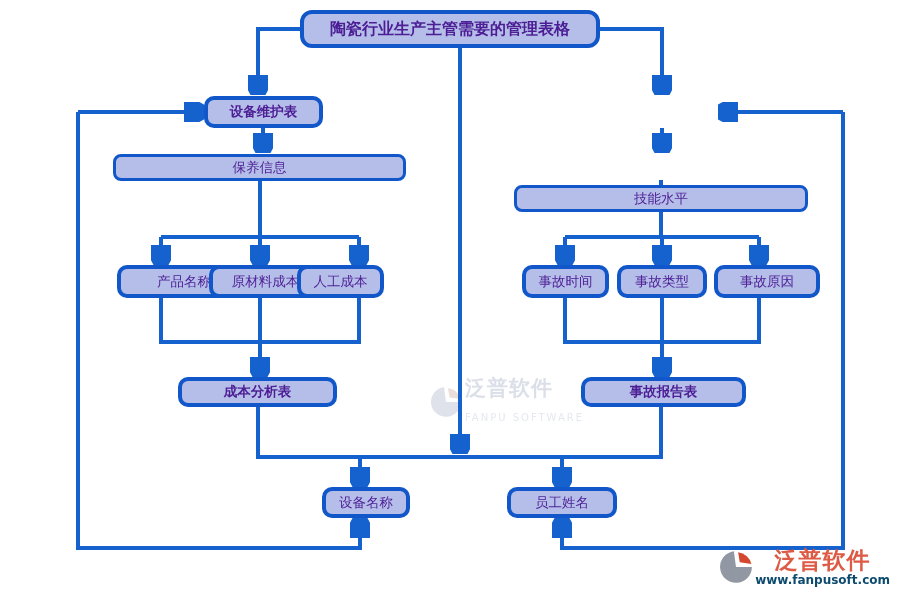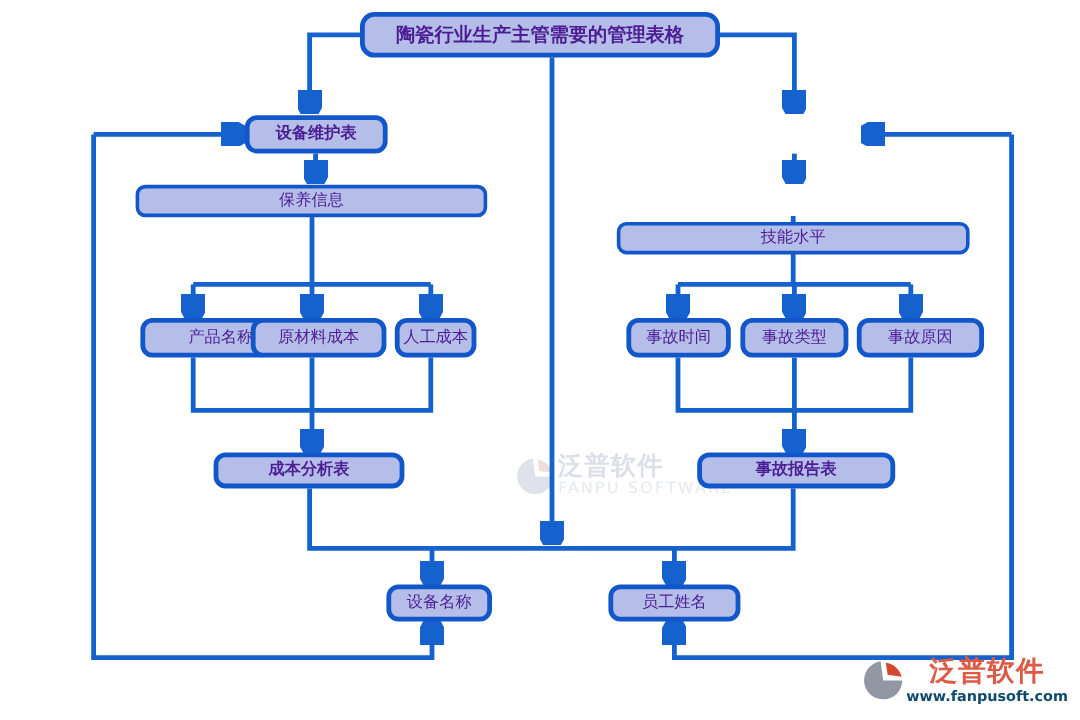--- a/index.html
+++ b/index.html
@@ -17,21 +17,21 @@
     background:var(--box-fill);border:4px solid var(--box-border);
     border-radius:10px;display:flex;align-items:center;justify-content:center;
     font-size:13.5px;color:#4c1d95;white-space:nowrap;line-height:1;
   }
   .node.bold{font-weight:bold;}
   .node.title{border-radius:12px;font-size:16px;}
   .node.wide{border-width:3px;border-radius:8px;}
   .watermark{position:absolute;left:430px;top:378px;z-index:0;display:flex;align-items:center;gap:3px;opacity:.9;}
   .watermark .wm-txt{display:flex;flex-direction:column;line-height:1;}
   .watermark .wm-name{font-size:21px;font-weight:bold;color:var(--wm-gray);letter-spacing:1px;}
-  .watermark .wm-sub{font-size:13px;color:#e3e6ee;letter-spacing:2px;margin-top:2px;}
+  .watermark .wm-sub{font-size:10px;color:#e3e6ee;letter-spacing:2px;margin-top:14px;}
   .footer-logo{position:absolute;right:10px;bottom:14px;z-index:2;display:flex;align-items:flex-start;gap:2px;}
   .footer-logo .fl-txt{display:flex;flex-direction:column;line-height:1;align-items:center;}
   .footer-logo .fl-name{font-size:23px;font-weight:bold;color:var(--logo-red);letter-spacing:1px;}
   .footer-logo .fl-url{font-size:12px;font-weight:bold;color:#0c4a6e;margin-top:2px;}
 </style>
 </head>
 <body>
 
 <div class="stage">
 
@@ -92,21 +92,21 @@
 
   <div class="node title bold" style="left:300px;top:10px;width:300px;height:38px;">陶瓷行业生产主管需要的管理表格</div>
 
   <div class="node bold" style="left:204px;top:96px;width:119px;height:32px;">设备维护表</div>
 
   <div class="node wide" style="left:113px;top:154px;width:293px;height:27px;">保养信息</div>
   <div class="node wide" style="left:514px;top:154px;width:294px;height:27px;margin-top:31px;">技能水平</div>
 
   <div class="node" style="left:117px;top:265px;width:110px;height:33px;padding-left:24px;">产品名称</div>
   <div class="node" style="left:209px;top:265px;width:113px;height:33px;">原材料成本</div>
-  <div class="node" style="left:329px;top:265px;width:68px;height:33px;">人工成本</div>
+  <div class="node" style="left:297px;top:265px;width:87px;height:33px;">人工成本</div>
 
   <div class="node" style="left:522px;top:265px;width:87px;height:33px;">事故时间</div>
   <div class="node" style="left:617px;top:265px;width:90px;height:33px;">事故类型</div>
   <div class="node" style="left:714px;top:265px;width:106px;height:33px;">事故原因</div>
 
   <div class="node bold" style="left:178px;top:377px;width:159px;height:30px;">成本分析表</div>
   <div class="node bold" style="left:581px;top:377px;width:165px;height:30px;">事故报告表</div>
 
   <div class="node" style="left:322px;top:487px;width:88px;height:31px;">设备名称</div>
   <div class="node" style="left:507px;top:487px;width:110px;height:31px;">员工姓名</div>

